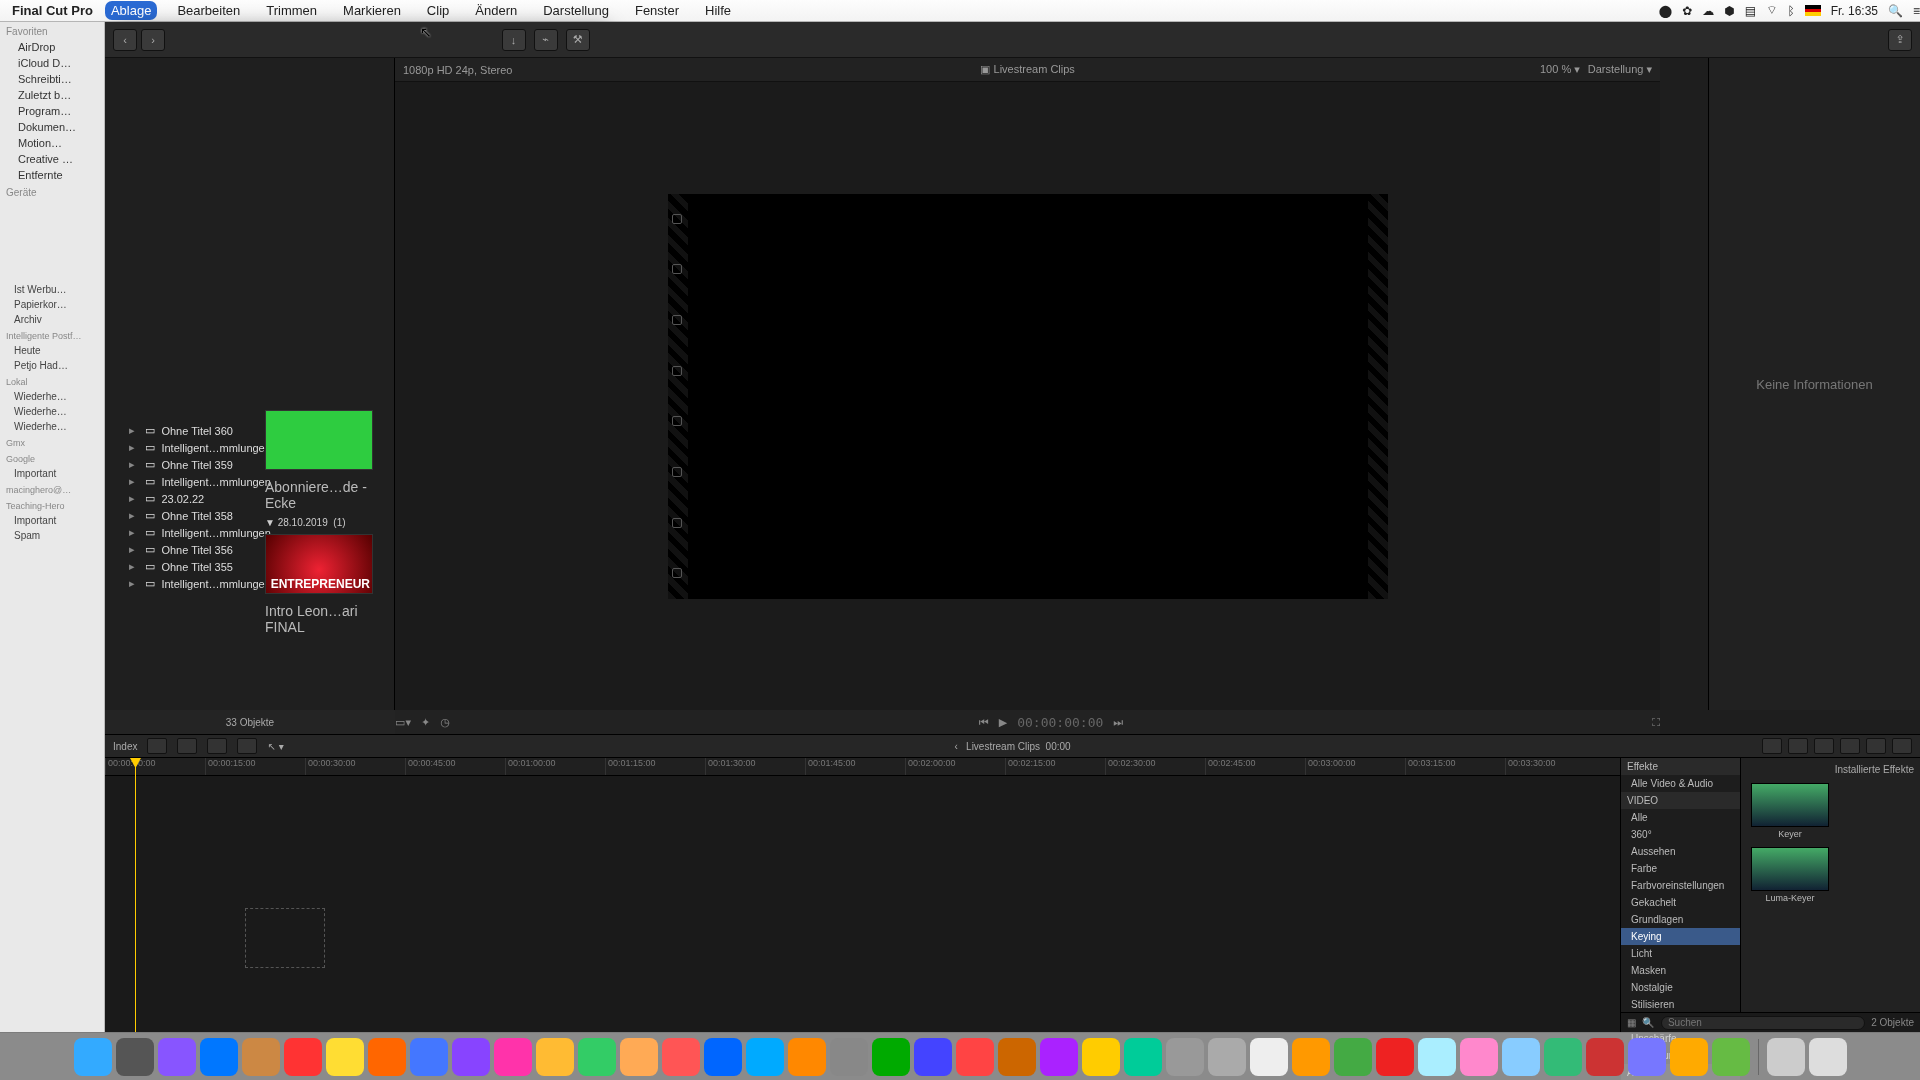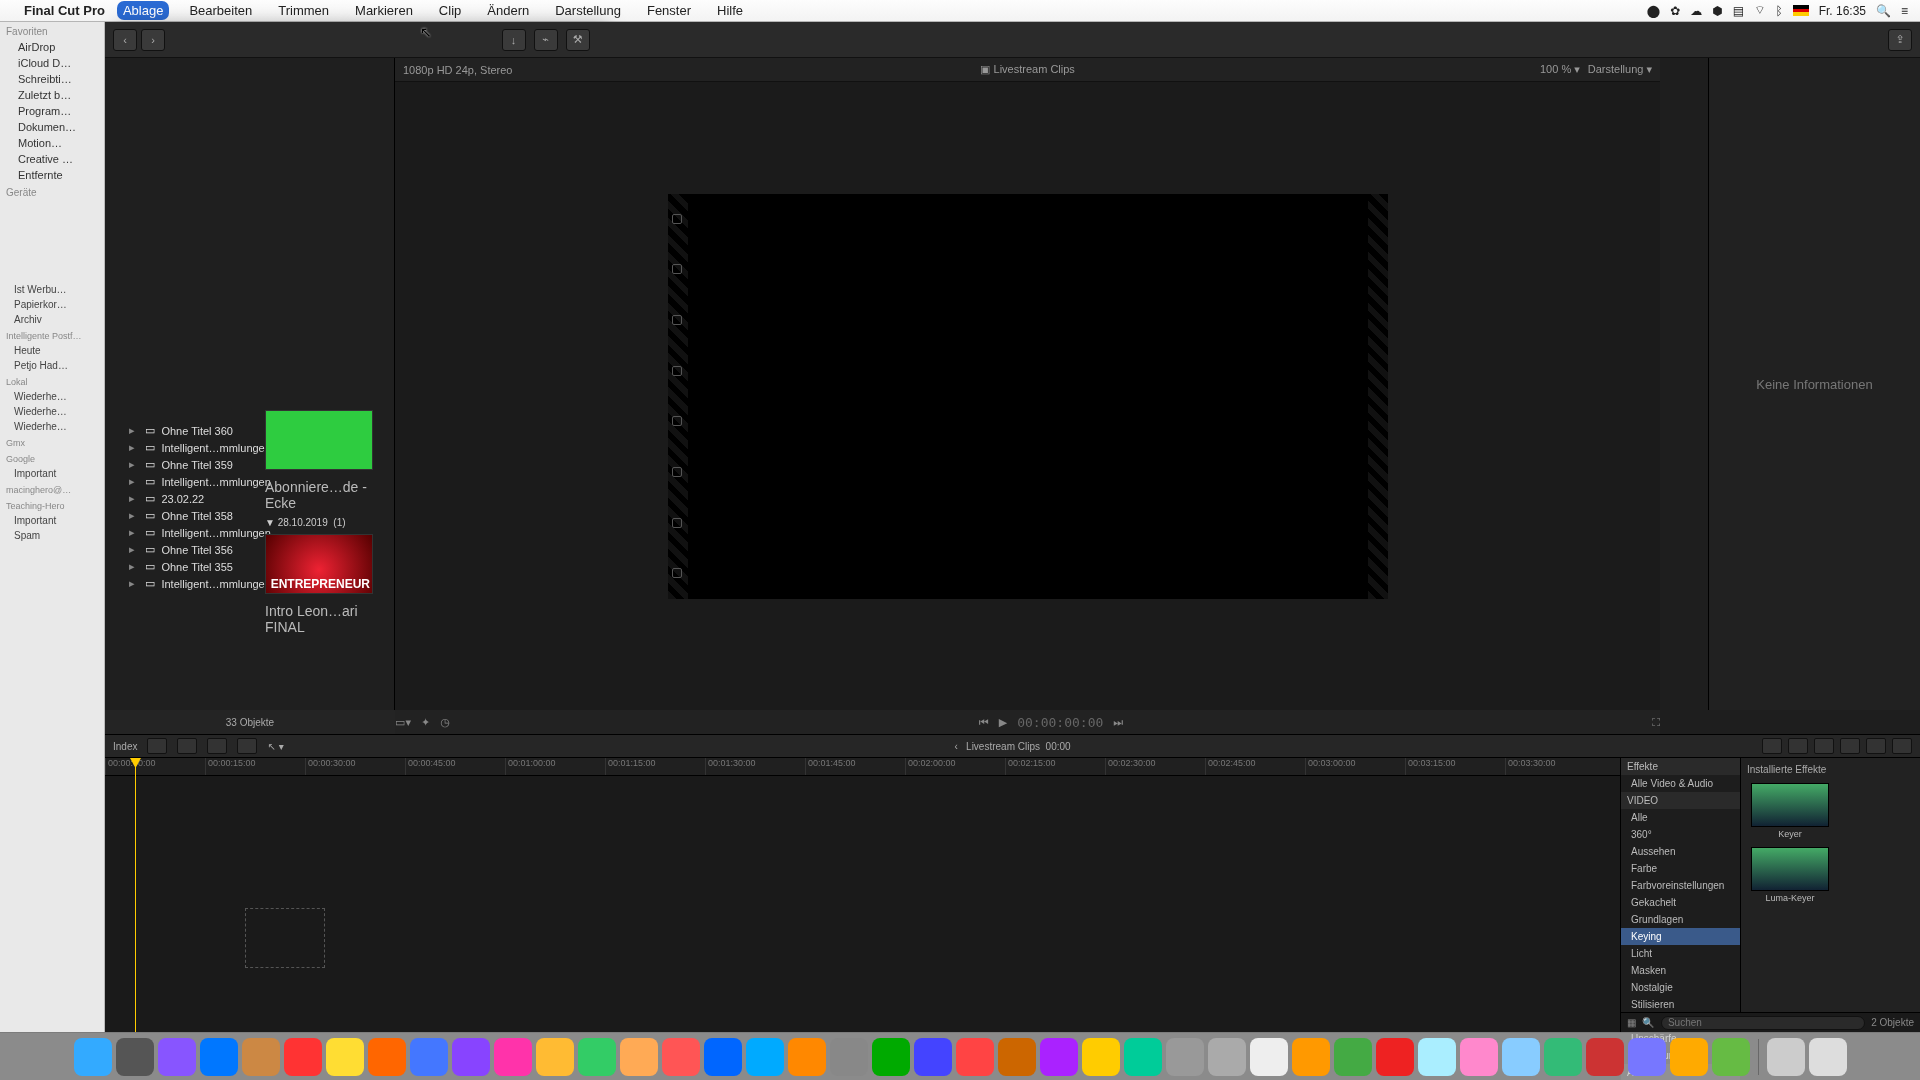--- a/index.html
+++ b/index.html
@@ -1,19 +1,19 @@
 <!DOCTYPE html>
 <html><head>
 <meta charset="utf-8">
 <style>
 * { margin: 0; padding: 0; box-sizing: border-box; font-family: -apple-system, "Helvetica Neue", Arial, sans-serif; user-select: none; }
 body { width: 1920px; height: 1080px; background: #1e1e1e; overflow: hidden; color: #ccc; font-size: 11px; }
 
 
-.menubar { height: 22px; background: linear-gradient(#fdfdfd,#f3f3f3); border-bottom:1px solid #b5b5b5; display:flex; align-items:center; padding:0 12px; color:#222; font-size:13px; }
+.menubar { height: 22px; background: linear-gradient(#fdfdfd,#f3f3f3); border-bottom:1px solid #b5b5b5; display:flex; align-items:center; padding:0 0; color:#222; font-size:13px; }
 .menubar .apple { font-size:14px; margin-right:12px; }
 .menubar .app-name { font-weight:bold; margin-right:12px; }
 .menubar .menu-item { margin-right:14px; padding:2px 6px; border-radius:7px; }
 .menubar .menu-item.active { background:#2a6ad3; color:#fff; }
 .menubar .right { margin-left:auto; display:flex; align-items:center; gap:10px; }
 .menubar .right span { font-size:12px; }
 .flag { width:16px; height:11px; background:linear-gradient(#000 33%,#d00 33%,#d00 66%,#fc0 66%); display:inline-block; }
 
 
 .dropdown { position:absolute; background:#fff; border:1px solid #bcbcbc; box-shadow:0 4px 18px rgba(0,0,0,.35); font-size:13px; color:#222; padding:4px 0; }
@@ -80,21 +80,21 @@
 .playhead::before { content:""; position:absolute; top:0; left:-5px; width:11px; height:10px; background:#ffcc00; clip-path:polygon(0 0,100% 0,50% 100%); }
 .empty-clip { position:absolute; left:140px; top:150px; width:80px; height:60px; border:1px dashed #555; }
 
 
 .effects { position:absolute; right:0; bottom:48px; width:300px; top:calc(100% - 322px); background:#222; border-left:1px solid #000; display:flex; }
 .effects .cats { width:120px; background:#1d1d1d; border-right:1px solid #000; font-size:10px; }
 .effects .cats .hdr { background:#2a2a2a; padding:3px 6px; color:#bbb; }
 .effects .cats .itm { padding:3px 6px 3px 10px; color:#bbb; }
 .effects .cats .itm.sel { background:#3a5a8a; color:#fff; }
 .effects .grid { flex:1; padding:6px; }
-.effects .grid .hdr { display:flex; justify-content:flex-start; font-size:10px; color:#aaa; margin-bottom:4px; }
+.effects .grid .hdr { display:flex; justify-content:flex-end; font-size:10px; color:#aaa; margin-bottom:4px; }
 .eff-thumb { display:inline-block; width:78px; margin:4px; }
 .eff-thumb .img { width:78px; height:44px; background:linear-gradient(#4a6,#123); border:1px solid #000; }
 .eff-thumb .lbl { font-size:9px; color:#bbb; text-align:center; margin-top:2px; }
 .effects .search { position:absolute; bottom:0; left:0; right:0; height:20px; background:#1a1a1a; border-top:1px solid #000; display:flex; align-items:center; padding:0 6px; font-size:10px; color:#888; gap:6px; }
 .effects .search input { flex:1; background:#2a2a2a; border:1px solid #111; border-radius:8px; height:14px; color:#ccc; font-size:10px; padding:0 6px; }
 
 
 .browser-status { position:absolute; left:105px; width:290px; bottom:346px; height:24px; background:#242424; display:flex; align-items:center; justify-content:center; font-size:10px; color:#aaa; }
 
 

